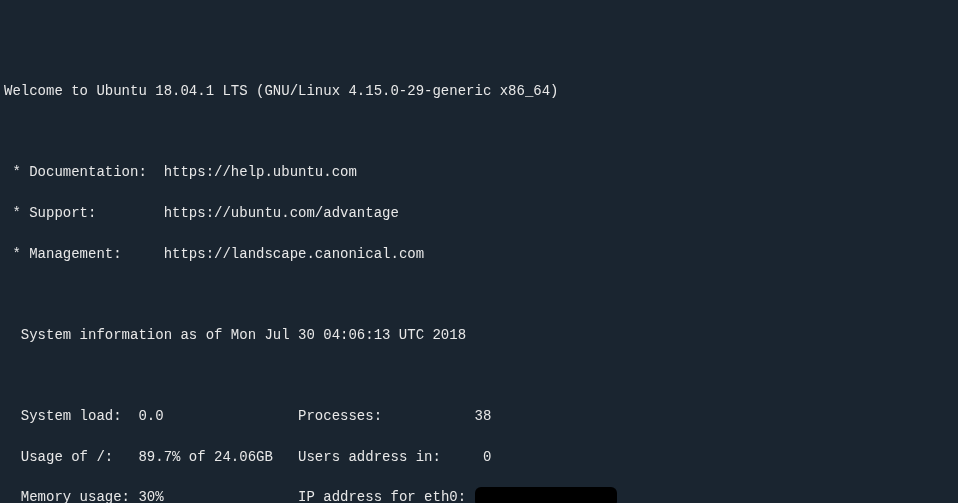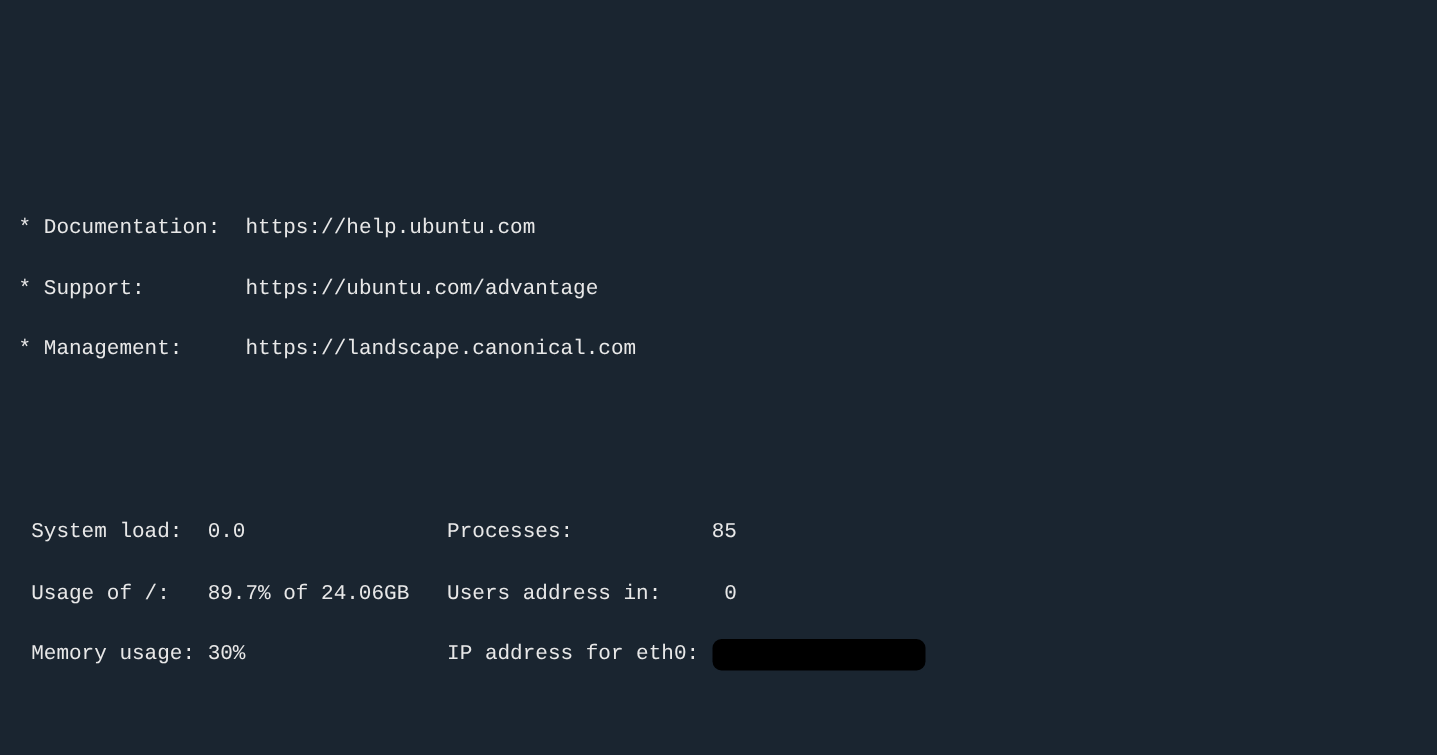--- a/index.html
+++ b/index.html
@@ -31,28 +31,29 @@
     }
     .row {
       display: block;
     }
   </style>
 </head>
 <body>
 
 
 
-<div class="terminal">
+<div class="terminal"><span class="row">Welcome to Ubuntu 18.04.1 LTS (GNU/Linux 4.15.0-29-generic x86_64)</span>
 <span class="row"> </span>
 <span class="row"><span> * Documentation:  </span><span>https://help.ubuntu.com</span></span>
 <span class="row"><span> * Support:        </span><span>https://ubuntu.com/advantage</span></span>
 <span class="row"><span> * Management:     </span><span>https://landscape.canonical.com</span></span>
 <span class="row"> </span>
+<span class="row">  System information as of Mon Jul 30 04:06:13 UTC 2018</span>
 <span class="row"> </span>
-<span class="row"><span>  System load:  0.0</span>                <span>Processes:           </span><span>85</span></span>
+<span class="row"><span>  System load:  0.0</span>                <span>Processes:           </span><span>38</span></span>
 <span class="row"><span>  Usage of /:   89.7% of 24.06GB</span>   <span>Users address in:     </span><span>0</span></span>
 <span class="row"><span>  Memory usage: 30%</span>                <span>IP address for eth0: </span><span class="redacted">xxx.xxx.xxx.x47  </span></span>
 
 
 
 
 
 
 
 

